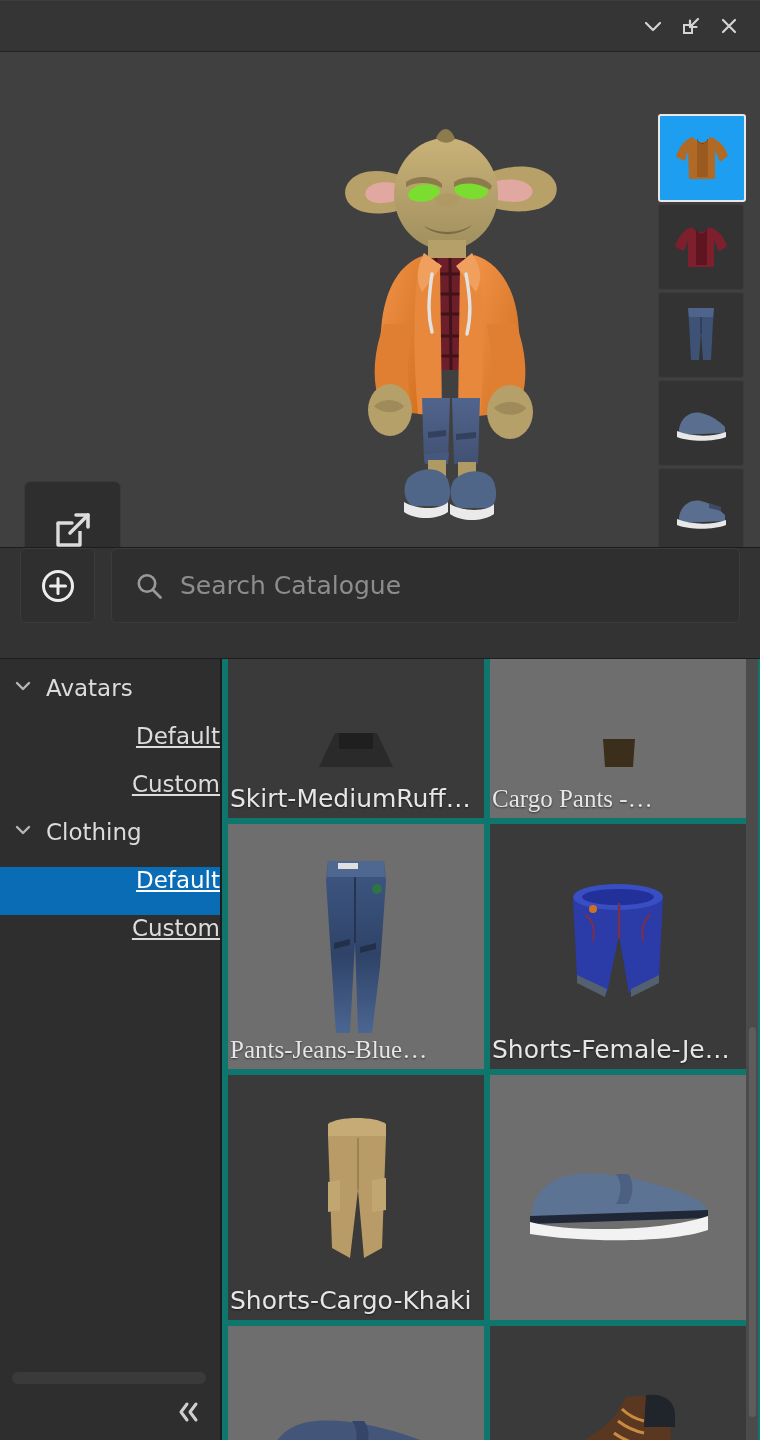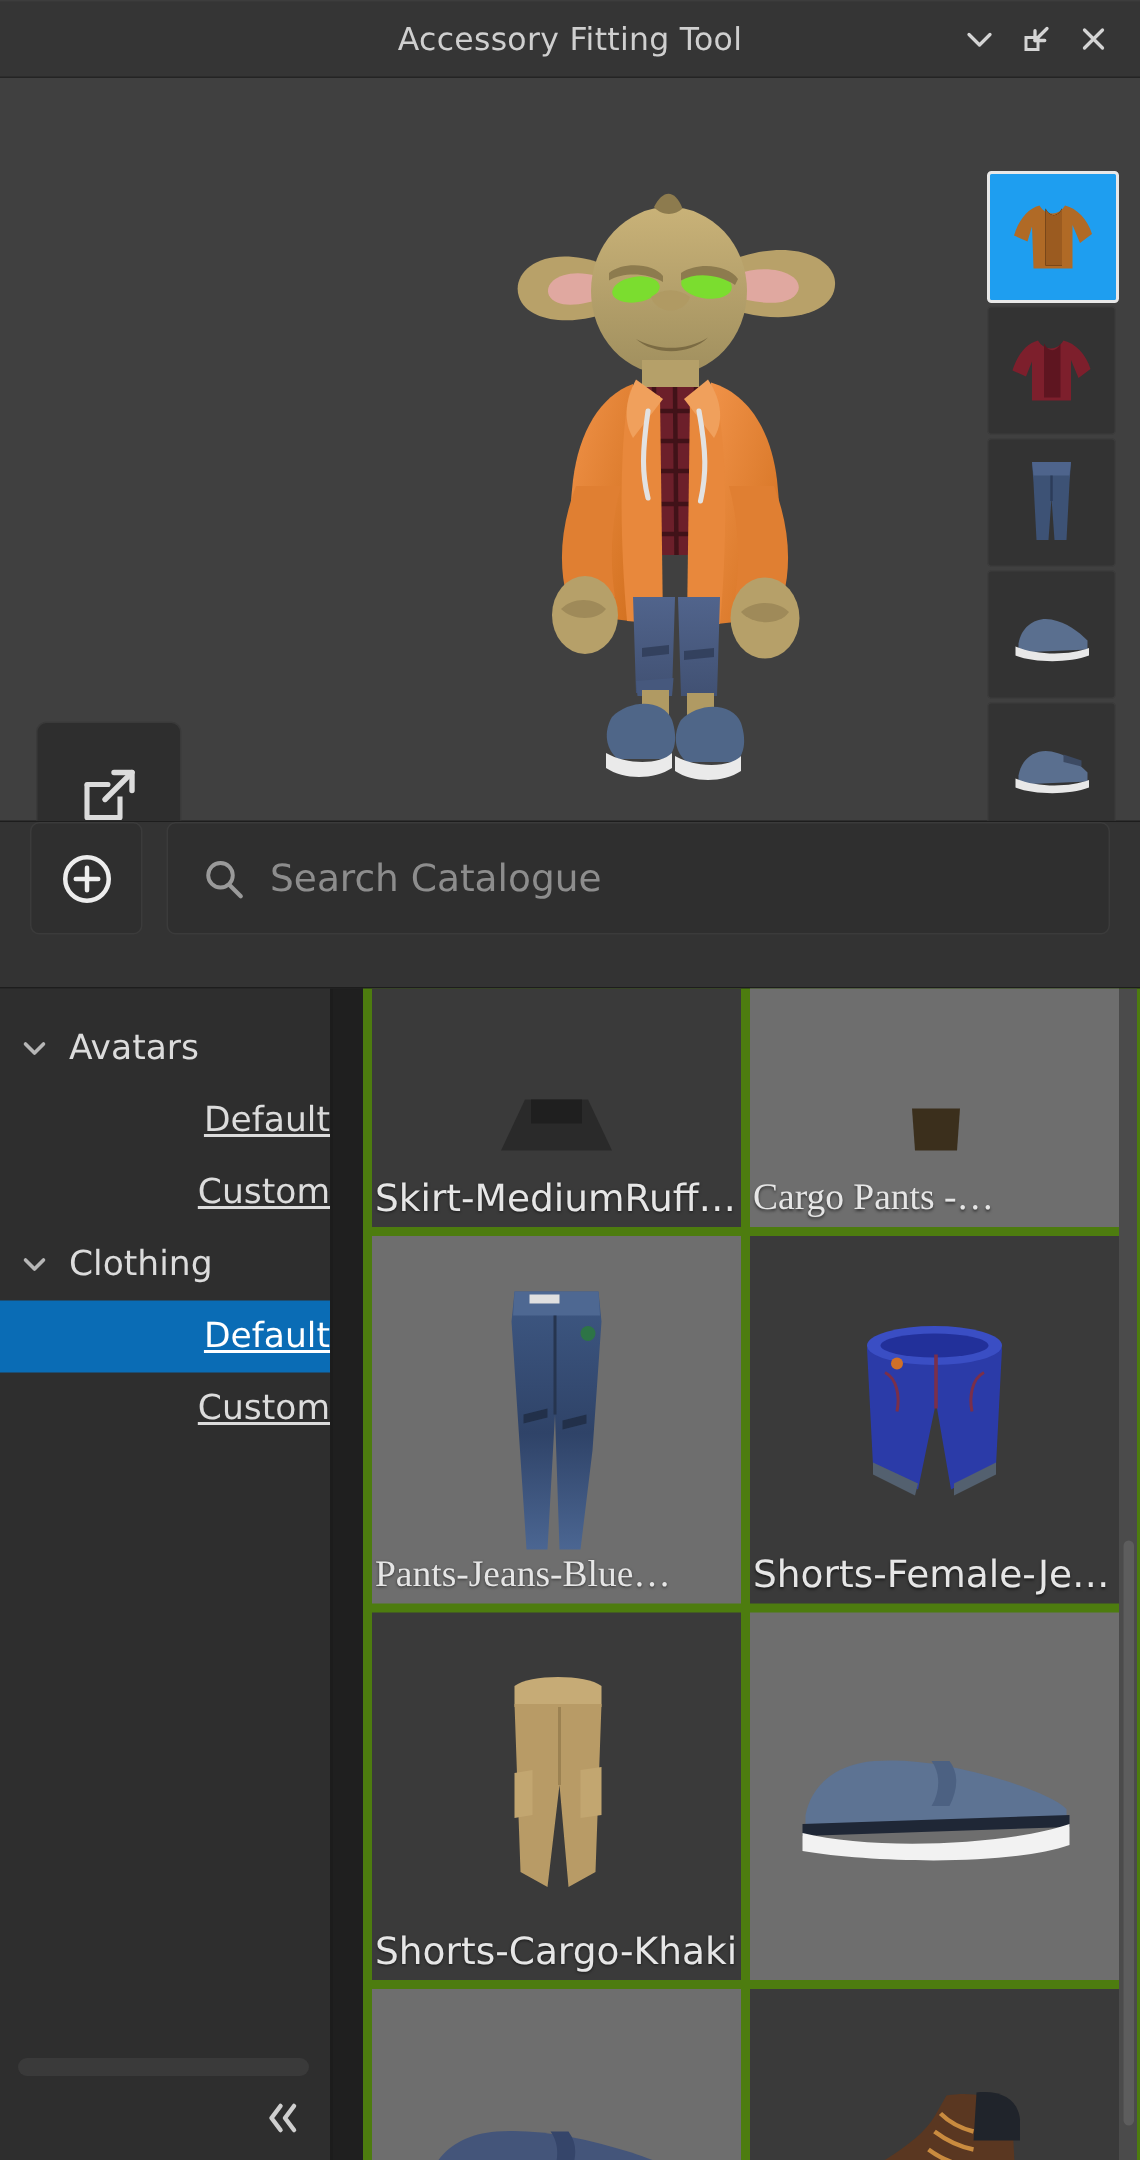--- a/index.html
+++ b/index.html
@@ -173,21 +173,21 @@
     position: relative;
   }
   .tree {
     flex: 1 1 auto;
     padding-top: 16px;
     overflow: hidden;
   }
   .tree-row {
     height: 48px;
     display: flex;
-    align-items: center;
+    align-items: flex-start;
     cursor: pointer;
     color: #dcdcdc;
     font-size: 23px;
   }
   .tree-row.child { justify-content: flex-end; padding-right: 0; text-decoration: underline; }
   .tree-row.selected { background: #0a6cb5; color: #ffffff; }
   .tree-caret {
     width: 46px;
     display: flex; align-items: center; justify-content: center;
     flex: 0 0 46px;
@@ -212,23 +212,22 @@
     width: 44px; height: 40px;
     display: flex; align-items: center; justify-content: center;
     cursor: pointer;
     color: #cfcfcf;
   }
 
   
   .grid-pane {
     flex: 1 1 auto;
     position: relative;
-    background: #4d7c0f;
+    background: #0f766e;
     overflow: hidden;
-    margin-left: 20px;
   }
   .grid {
     position: absolute;
     left: 6px; top: -86px;
     right: 14px;
     display: grid;
     grid-template-columns: 1fr 1fr;
     gap: 6px;
   }
   .tile {
@@ -273,21 +272,20 @@
     background: #5d5d5d;
     border-radius: 4px;
   }
 </style>
 </head>
 <body>
 
 <div class="app">
 
   <div class="titlebar">
-    <div class="titlebar-title">Accessory Fitting Tool</div>
     <div class="titlebar-buttons">
       <div class="tb-btn">
         <svg width="22" height="22" viewBox="0 0 22 22">
             <path d="M4 8 L11 15 L18 8" fill="none" stroke="#d4d4d4" stroke-width="2.2" stroke-linecap="round" stroke-linejoin="round"></path>
           </svg>
       </div>
       <div class="tb-btn">
         <svg width="22" height="22" viewBox="0 0 22 22">
           <path d="M4 10 L4 18 L12 18 L12 10 Z" fill="none" stroke="#d4d4d4" stroke-width="2"></path>
           <path d="M18 4 L10 12" fill="none" stroke="#d4d4d4" stroke-width="2.2" stroke-linecap="round"></path>

